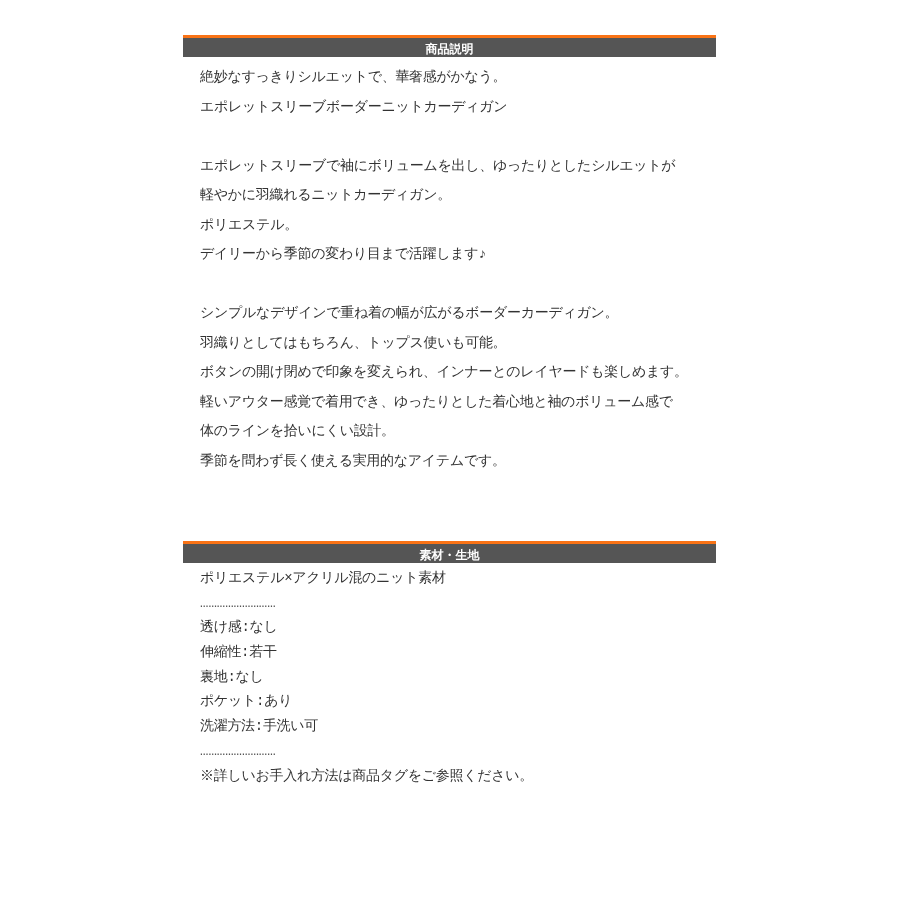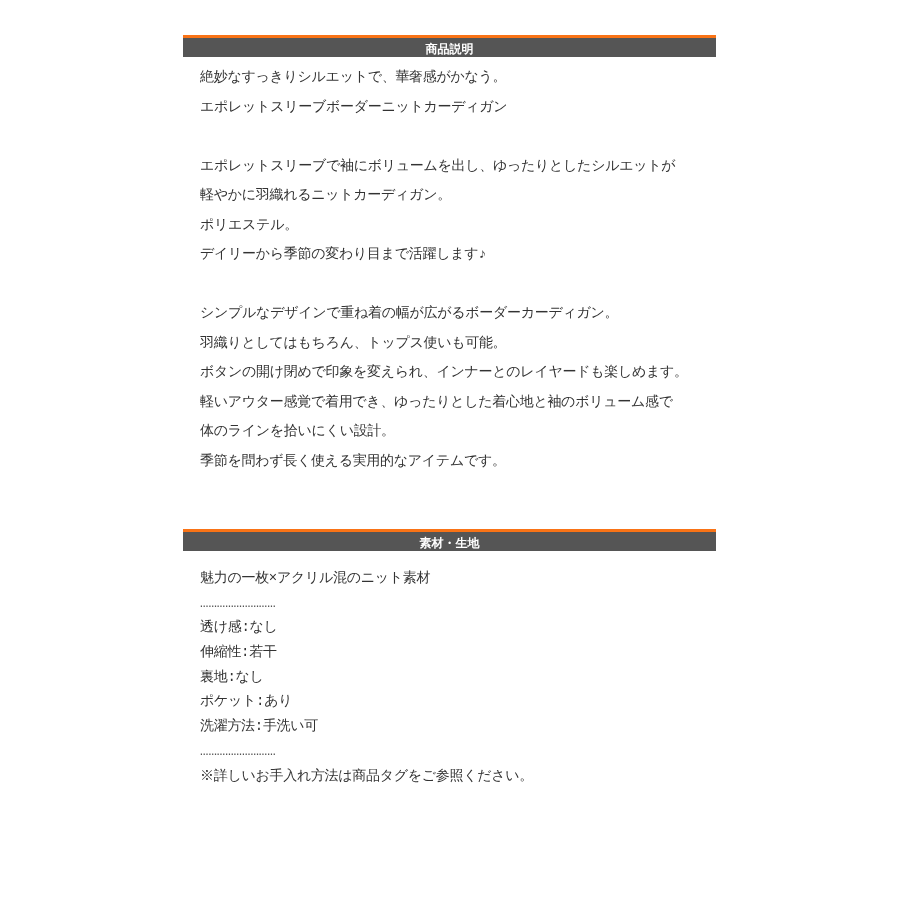--- a/index.html
+++ b/index.html
@@ -30,24 +30,24 @@
   <div class="line">デイリーから季節の変わり目まで活躍します♪</div>
   <div class="line blank"></div>
   <div class="line">シンプルなデザインで重ね着の幅が広がるボーダーカーディガン。</div>
   <div class="line">羽織りとしてはもちろん、トップス使いも可能。</div>
   <div class="line">ボタンの開け閉めで印象を変えられ、インナーとのレイヤードも楽しめます。</div>
   <div class="line">軽いアウター感覚で着用でき、ゆったりとした着心地と袖のボリューム感で</div>
   <div class="line">体のラインを拾いにくい設計。</div>
   <div class="line">季節を問わず長く使える実用的なアイテムです。</div>
 </div>
 
-<div class="section-bar" style="top:529px;">素材・生地</div>
+<div class="section-bar" style="top:541px;">素材・生地</div>
 
 <div class="block" style="top:566px;">
-  <div class="spec">魅力の一枚×アクリル混のニット素材</div>
+  <div class="spec">ポリエステル×アクリル混のニット素材</div>
   <div class="spec dots">………………………</div>
   <div class="spec">透け感:なし</div>
   <div class="spec">伸縮性:若干</div>
   <div class="spec">裏地:なし</div>
   <div class="spec">ポケット:あり</div>
   <div class="spec">洗濯方法:手洗い可</div>
   <div class="spec dots">………………………</div>
   <div class="spec">※詳しいお手入れ方法は商品タグをご参照ください。</div>
 </div>
 

